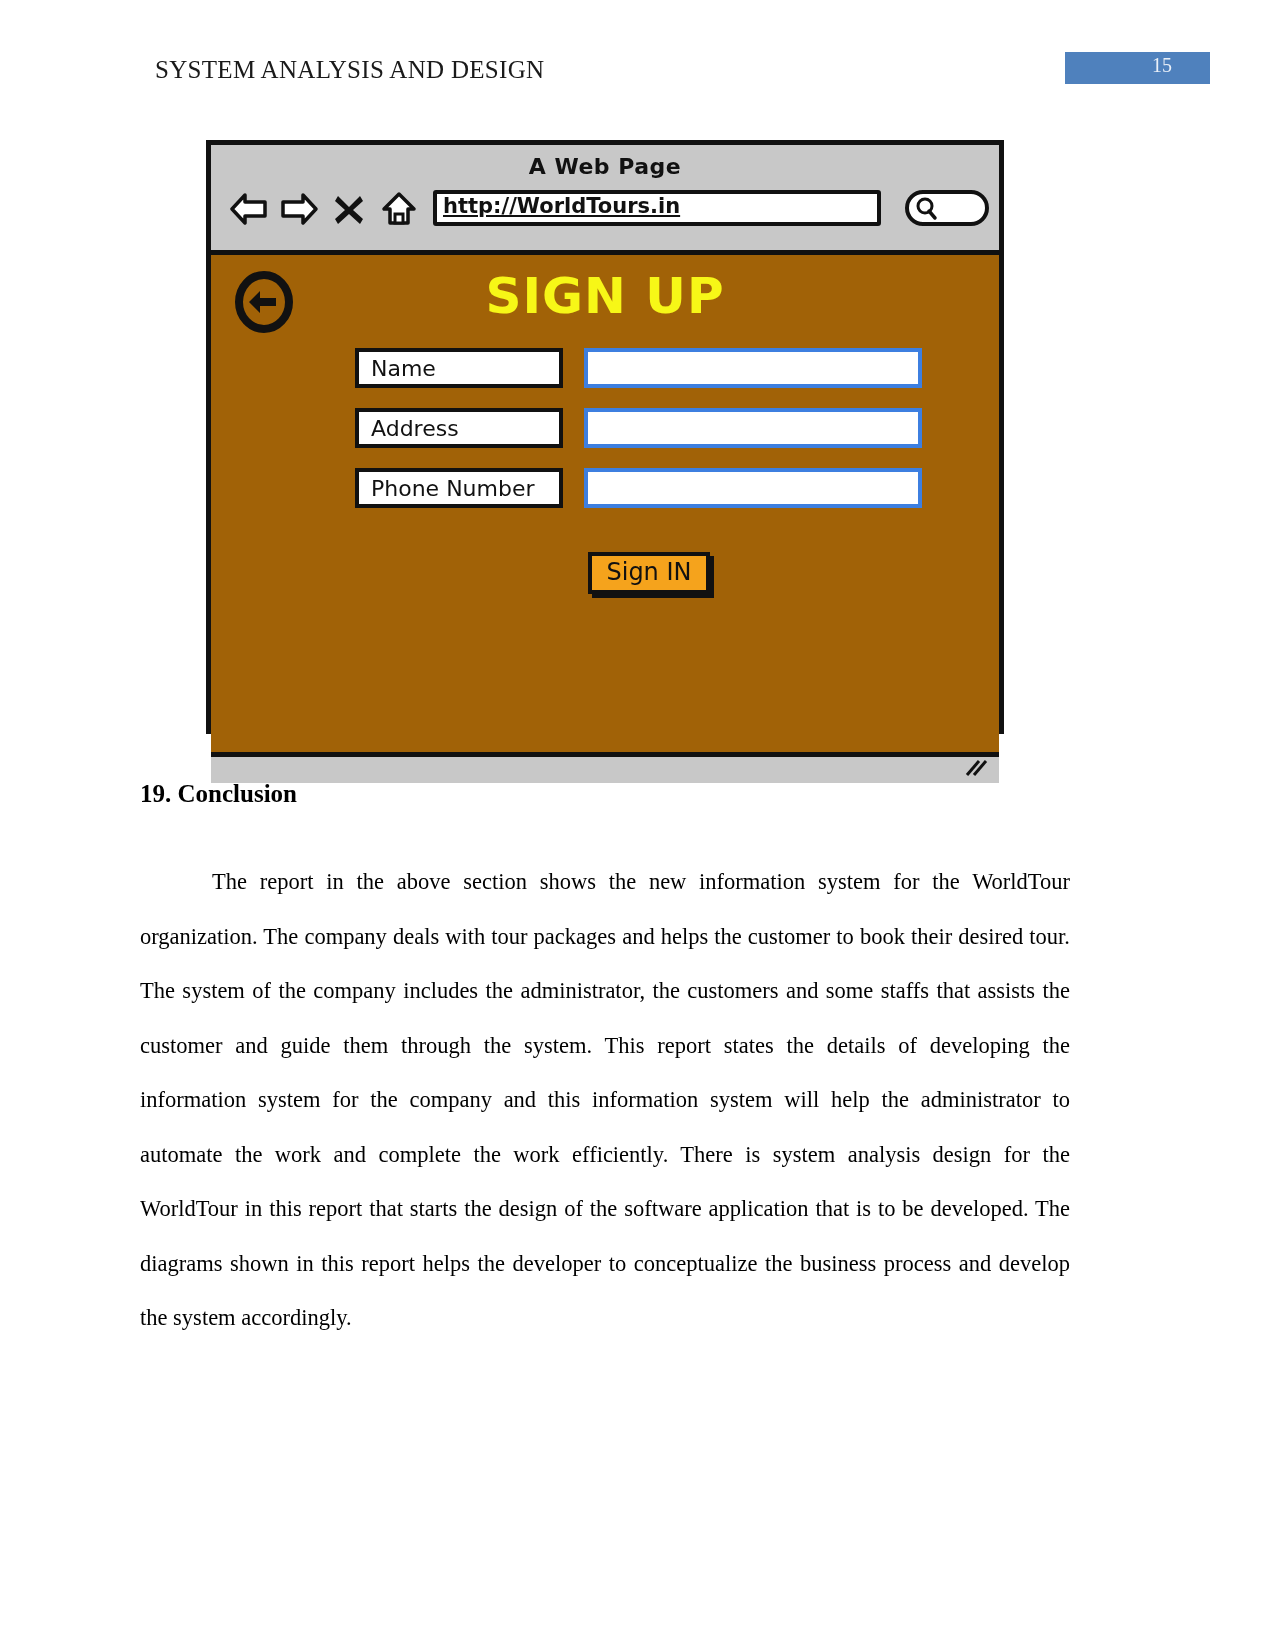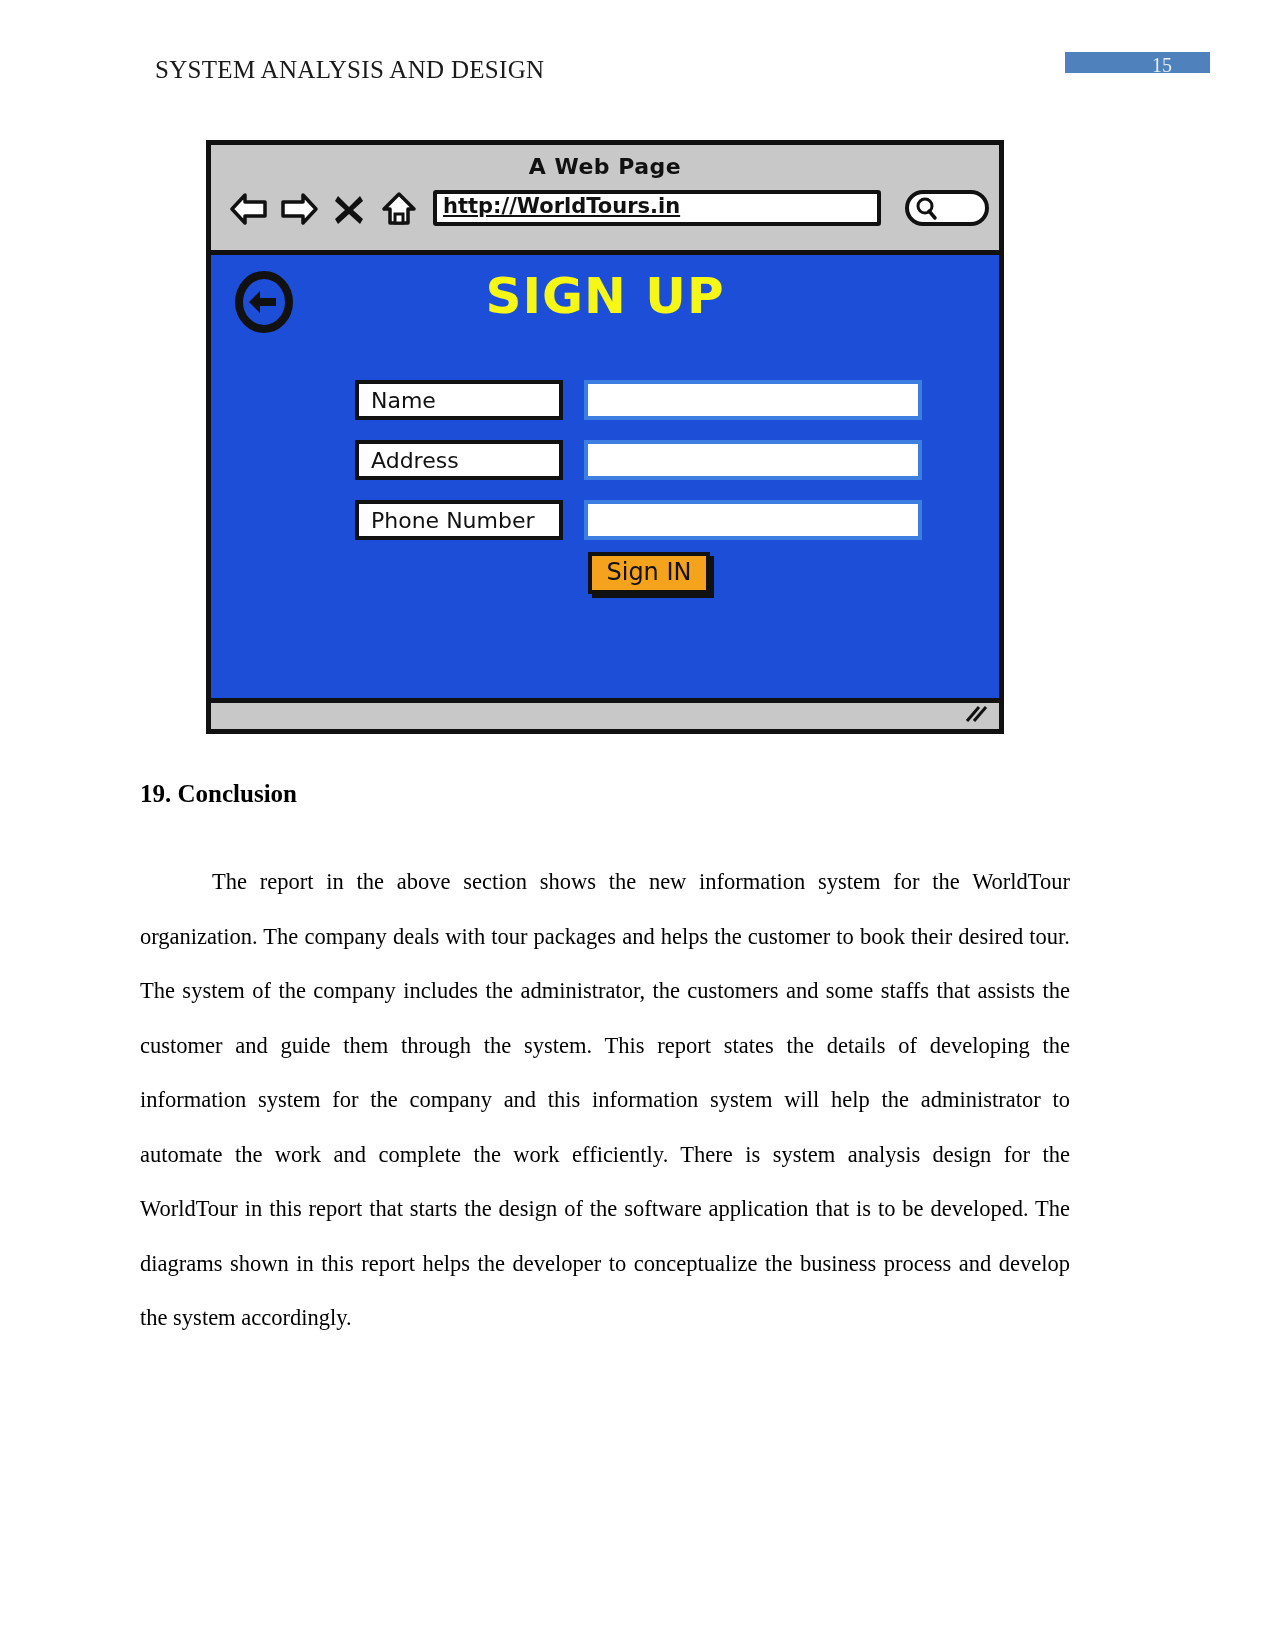--- a/index.html
+++ b/index.html
@@ -32,21 +32,21 @@
     font-size: 25px;
     letter-spacing: 0.3px;
     color: #1a1a1a;
     white-space: nowrap;
   }
   .page-number-badge {
     position: absolute;
     right: 65px;
     top: 0px;
     width: 145px;
-    height: 21px;
+    height: 32px;
     background: #4f81bd;
   }
   .page-number-badge .num {
     position: absolute;
     right: 38px;
     top: 2px;
     font-family: "Liberation Serif", serif;
     font-size: 20px;
     color: #eaf0f8;
   }
@@ -130,22 +130,22 @@
     box-sizing: border-box;
   }
   .search-pill .mag {
     position: absolute;
     left: 4px;
     top: 1px;
   }
 
   .browser-viewport {
     position: relative;
-    height: 453px;
-    background: #1d4ed8;
+    height: 507px;
+    background: #a16207;
     border-top: 5px solid #111111;
     border-bottom: 5px solid #111111;
     box-sizing: border-box;
   }
   .back-circle {
     position: absolute;
     left: 22px;
     top: 16px;
   }
   .signup-title {
@@ -159,21 +159,20 @@
     font-size: 50px;
     letter-spacing: 1px;
     color: #f7f717;
   }
 
   .form-rows {
     position: absolute;
     top: 93px;
     left: 0;
     width: 100%;
-    margin-top: 32px;
   }
   .form-row {
     display: flex;
     align-items: center;
     margin-bottom: 20px;
     padding-left: 144px;
   }
   .field-label {
     width: 208px;
     height: 40px;

